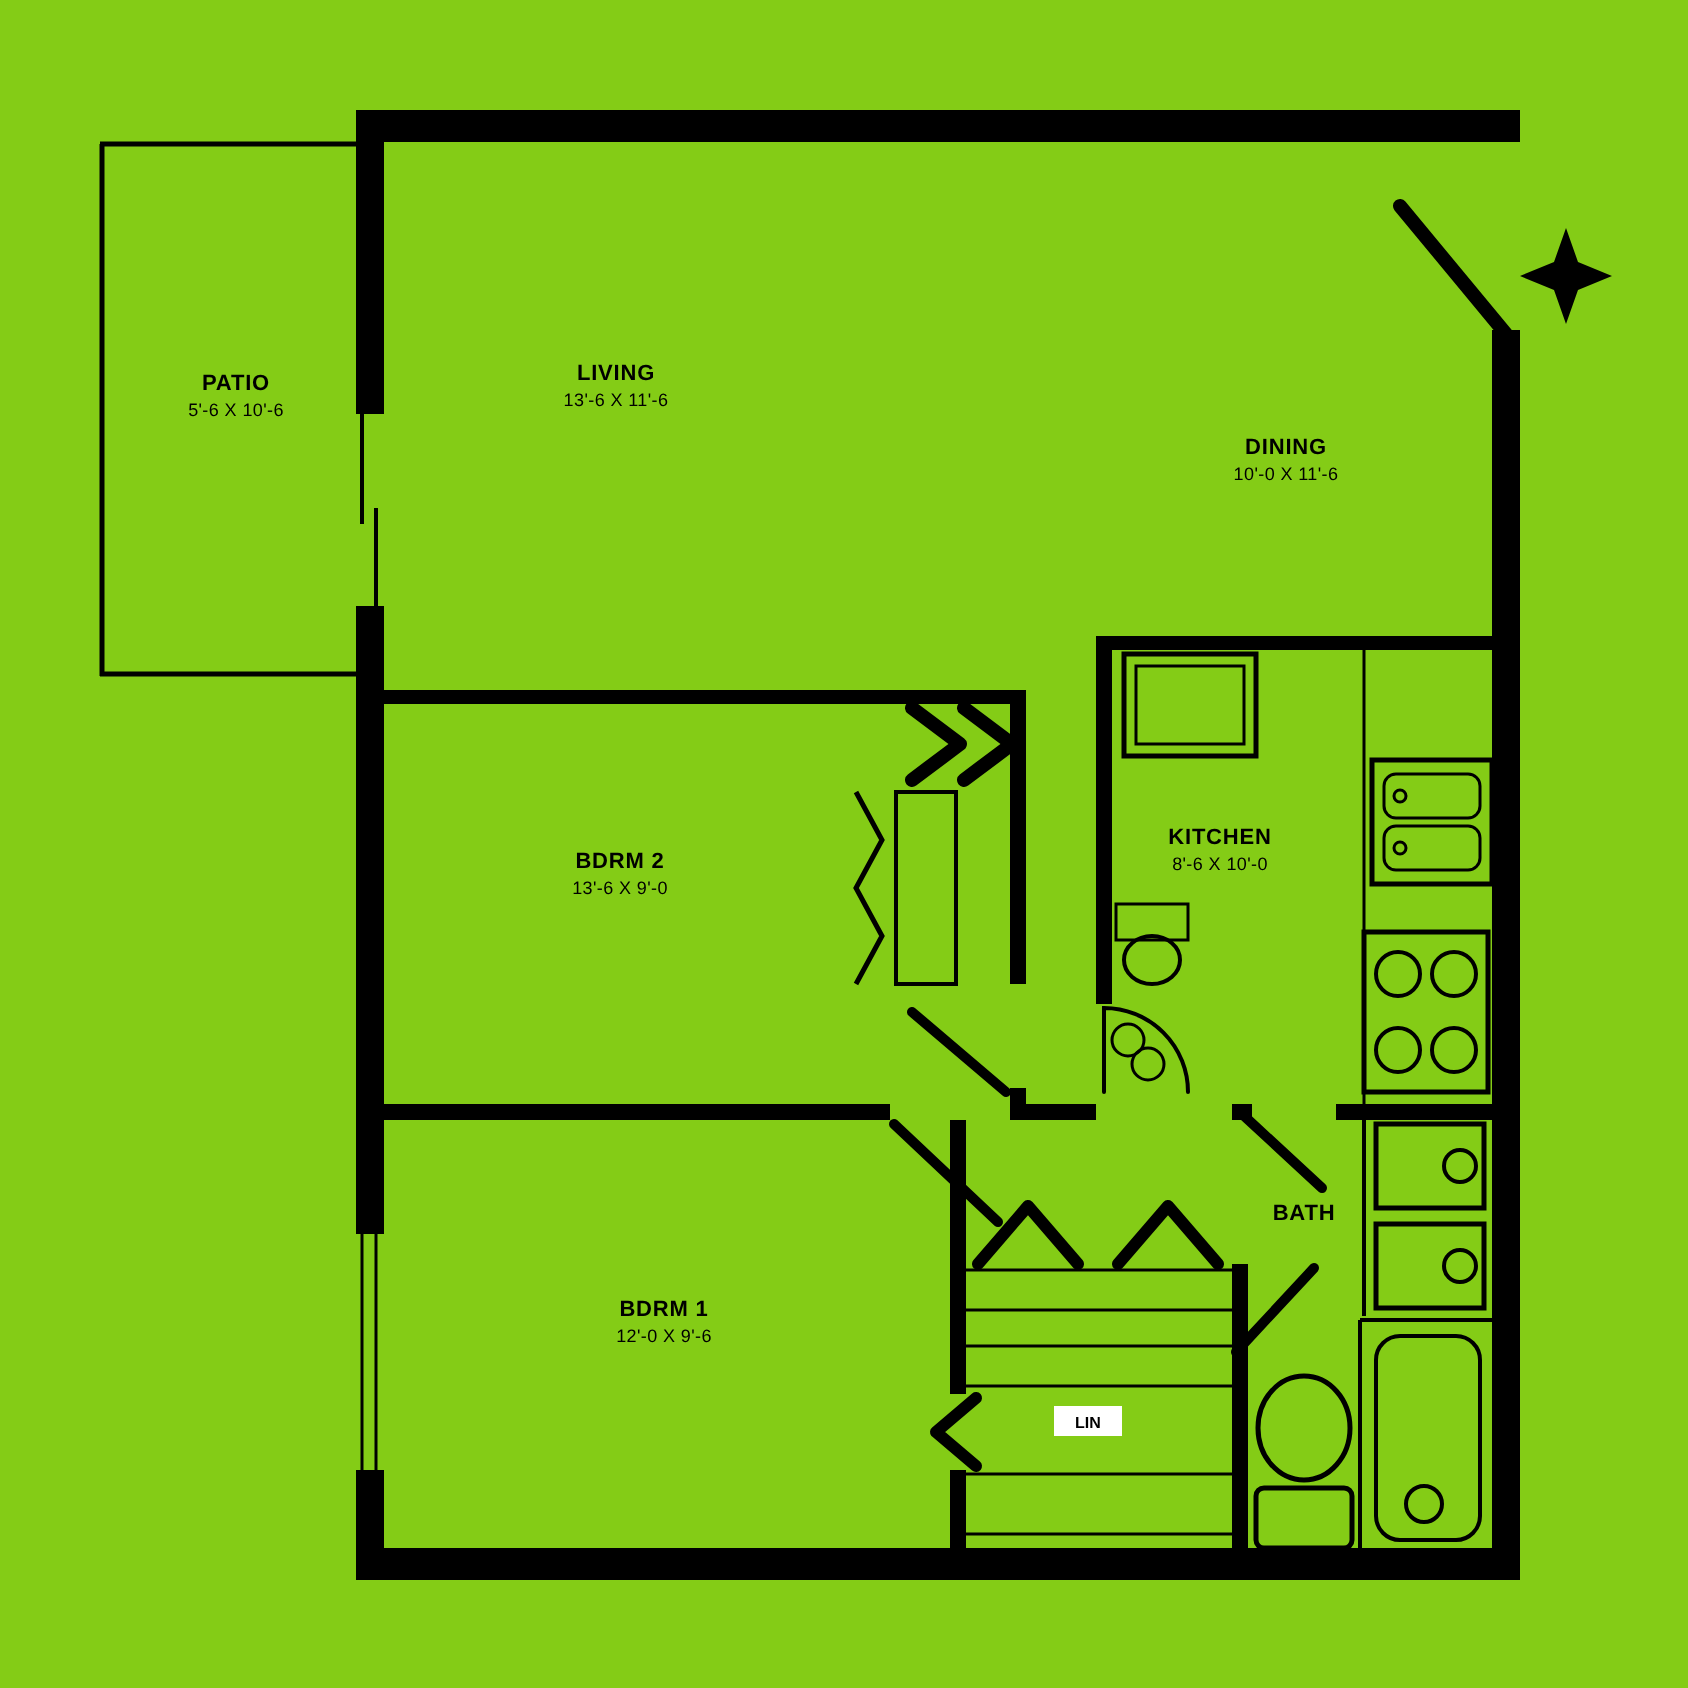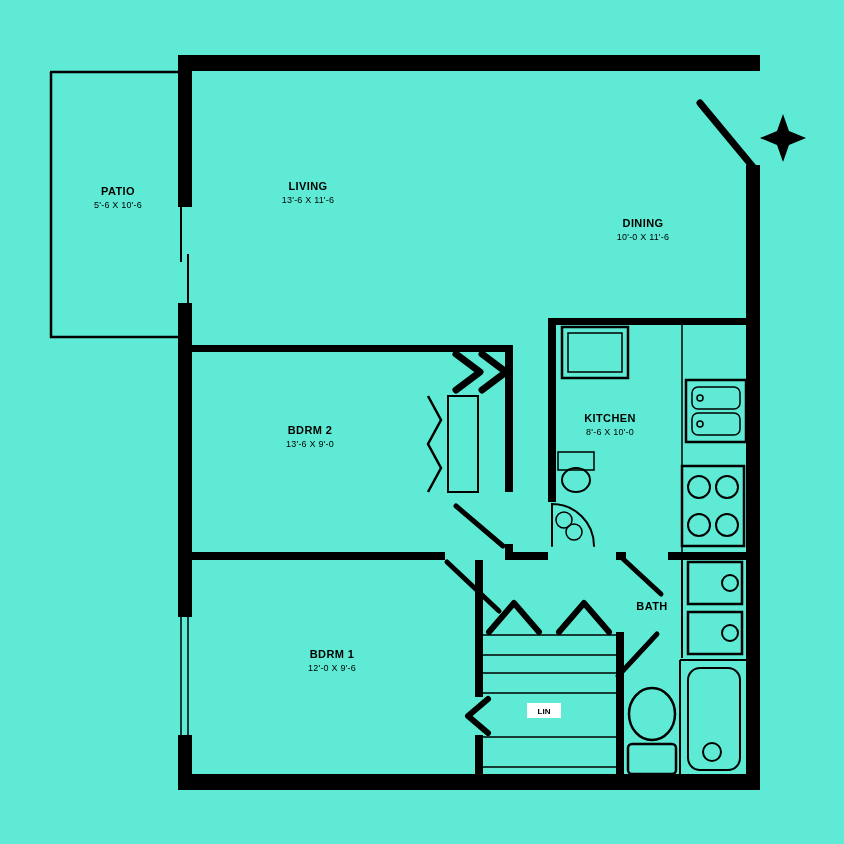--- a/index.html
+++ b/index.html
@@ -1,19 +1,19 @@
 <!DOCTYPE html>
 <html><head>
 <meta charset="utf-8">
 <style>
   html,body{margin:0;padding:0;background:#ffffff;}
   .canvas{
     position:relative;
     width:844px;height:844px;
-    background:#5eead4;
+    background:#84cc16;
     font-family:"Liberation Sans", sans-serif;
     overflow:hidden;
   }
   svg{position:absolute;left:0;top:0;}
   text{fill:#000;}
   .room-name{font-size:11px;font-weight:700;letter-spacing:.4px;}
   .room-dims{font-size:9px;font-weight:400;letter-spacing:.2px;}
   .tiny-label{font-size:8px;font-weight:700;}
 </style>
 </head>

